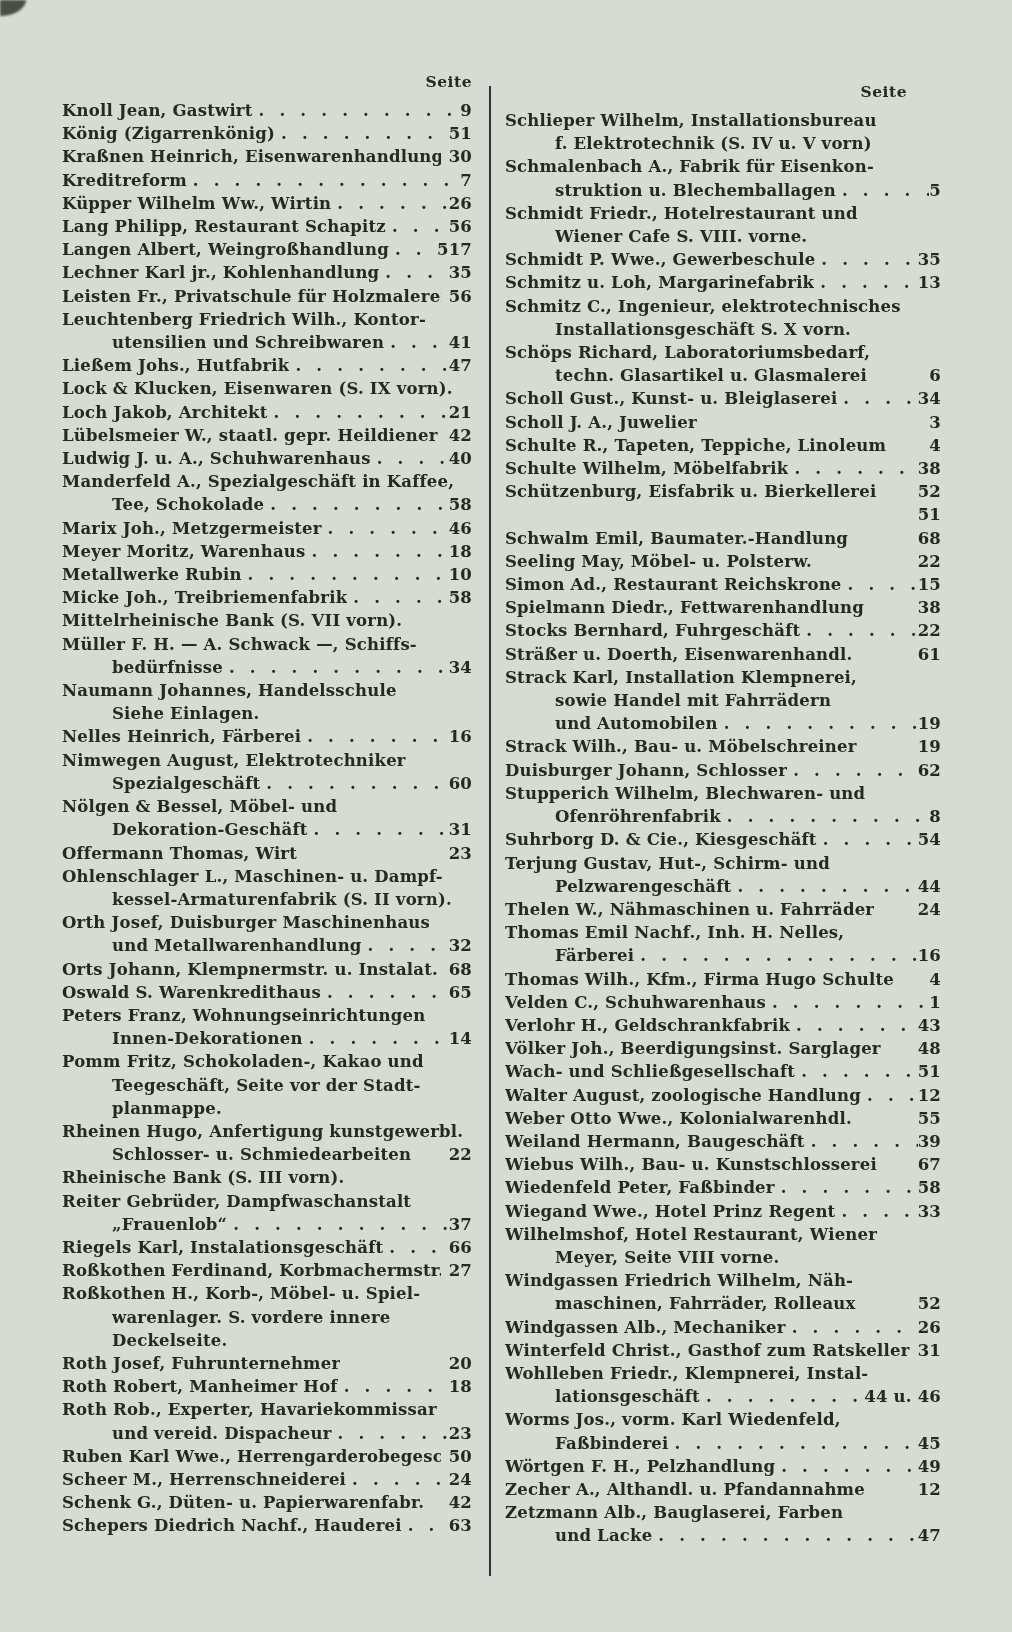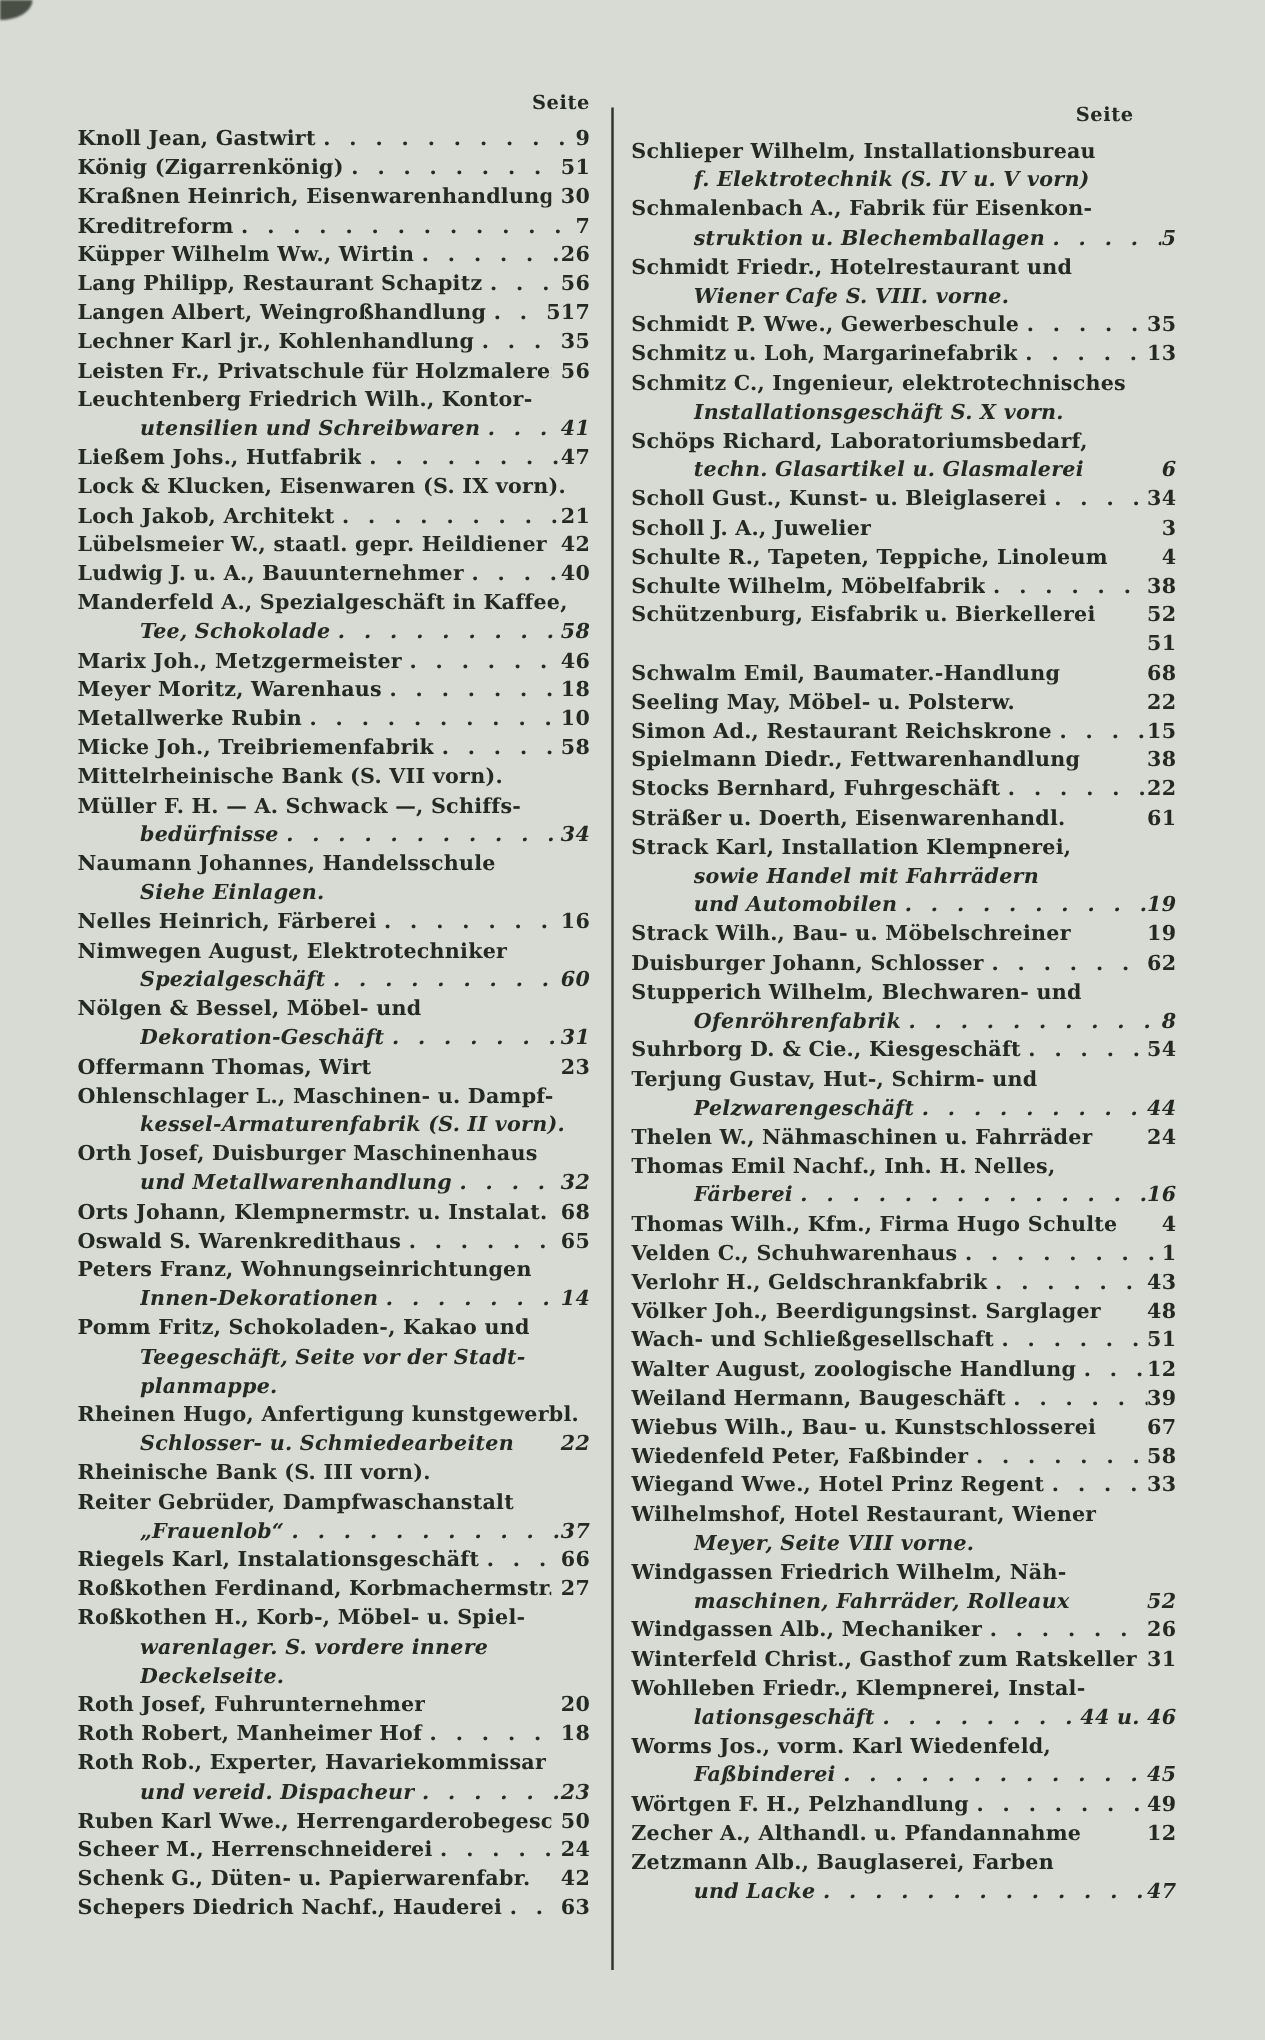--- a/index.html
+++ b/index.html
@@ -24,21 +24,21 @@
     text-align:right;font-size:15.5px;font-weight:bold;
     margin-bottom:8px;letter-spacing:0.5px;
   }
   .col-right .seite{padding-right:34px;}
   .entry{margin:0;}
   .line{
     display:flex;align-items:baseline;
     font-size:16.5px;line-height:23.2px;font-weight:bold;
     letter-spacing:0.2px;white-space:nowrap;overflow:hidden;
   }
-  .ind{padding-left:50px;font-style:italic;}
+  .ind{padding-left:50px;}
   .t{flex:0 1 auto;min-width:0;overflow:hidden;}
   .leader{
     flex:1 1 0;min-width:14px;overflow:hidden;white-space:nowrap;
     word-spacing:9px;padding:0 6px;
   }
   .spacer{flex:1 1 0;min-width:8px;}
   .page{flex:0 0 auto;white-space:nowrap;text-align:right;}
 </style>
 </head>
 <body style="background-color: rgb(216, 219, 211); color: rgb(36, 41, 33);">
@@ -143,21 +143,21 @@
       </div>
       <div class="entry">
         <div class="line">
           <span class="t">Lübelsmeier W., staatl. gepr. Heildiener</span>
           <span class="spacer"></span>
           <span class="page">42</span>
         </div>
       </div>
       <div class="entry">
         <div class="line">
-          <span class="t">Ludwig J. u. A., Bauunternehmer</span>
+          <span class="t">Ludwig J. u. A., Schuhwarenhaus</span>
           <span class="leader">. . . . . . . . . . . . . . . . . . . . . . . . . . . . . . . . . . . . . . . . </span>
           <span class="page">40</span>
         </div>
       </div>
       <div class="entry">
         <div class="line">
           <span class="t">Manderfeld A., Spezialgeschäft in Kaffee,</span>
         </div>
         <div class="line ind">
           <span class="t">Tee, Schokolade</span>
@@ -660,20 +660,27 @@
       </div>
       <div class="entry">
         <div class="line">
           <span class="t">Walter August, zoologische Handlung</span>
           <span class="leader">. . . . . . . . . . . . . . . . . . . . . . . . . . . . . . . . . . . . . . . . </span>
           <span class="page">12</span>
         </div>
       </div>
       <div class="entry">
         <div class="line">
+          <span class="t">Weber Otto Wwe., Kolonialwarenhdl.</span>
+          <span class="spacer"></span>
+          <span class="page">55</span>
+        </div>
+      </div>
+      <div class="entry">
+        <div class="line">
           <span class="t">Weiland Hermann, Baugeschäft</span>
           <span class="leader">. . . . . . . . . . . . . . . . . . . . . . . . . . . . . . . . . . . . . . . . </span>
           <span class="page">39</span>
         </div>
       </div>
       <div class="entry">
         <div class="line">
           <span class="t">Wiebus Wilh., Bau- u. Kunstschlosserei</span>
           <span class="spacer"></span>
           <span class="page">67</span>

